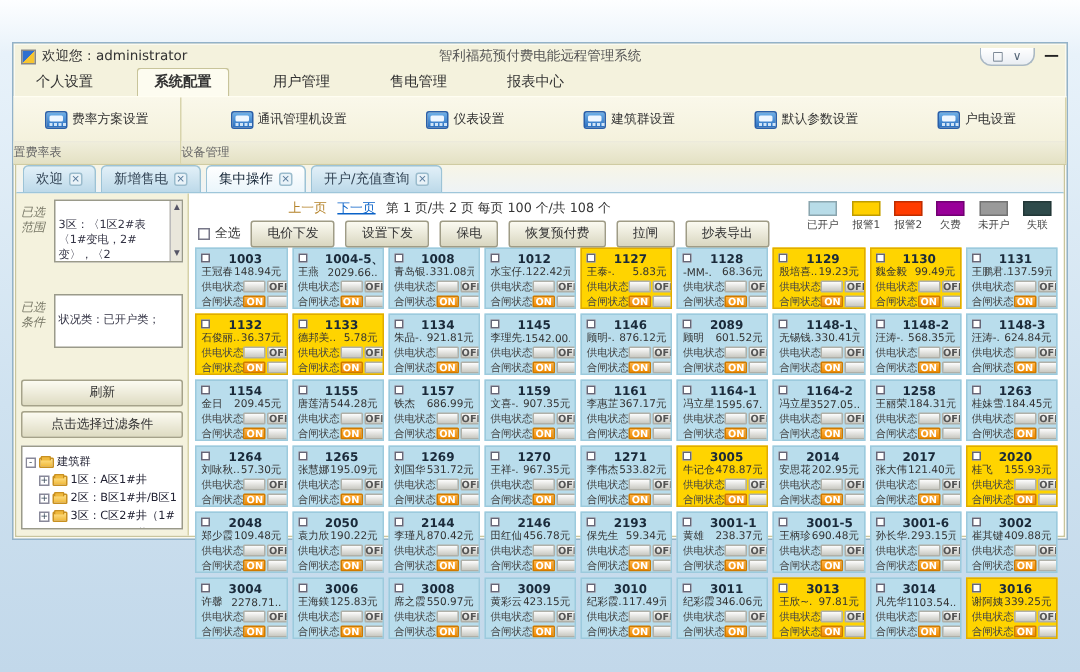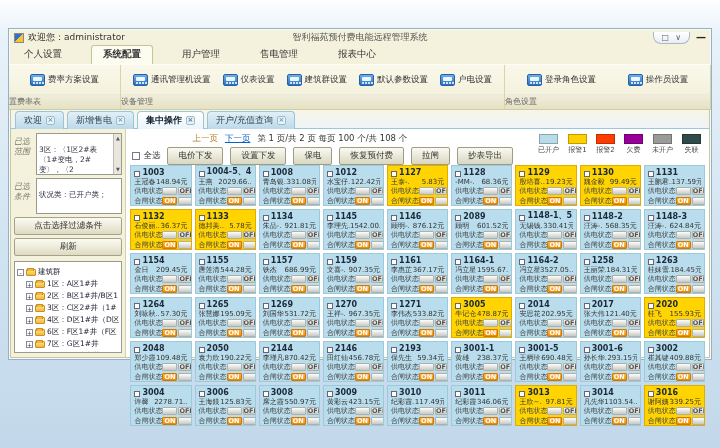--- a/index.html
+++ b/index.html
@@ -23,28 +23,28 @@
   .rgroup{display:flex;flex-direction:column;border-right:1px solid #d8d4ac}
   .rg-1{flex:0 0 112px}.rg-2{flex:1}.rg-3{flex:0 0 206px}
   .ritems{flex:1;display:flex;align-items:center;justify-content:space-around;padding:0 6px}
   .ritem{display:flex;align-items:flex-end;gap:3px;font-size:8.5px;color:#333;cursor:default}
   .ric{width:15px;height:12px;background:linear-gradient(#6fb0e8,#2a6fc0);border:1px solid #2a5fa8;border-radius:2px;position:relative;flex:none}
   .ric::before{content:"";position:absolute;left:2px;top:2px;right:2px;height:4px;background:#eef6ff;border-radius:1px}
   .ric::after{content:"";position:absolute;left:2px;bottom:1px;width:2px;height:2px;background:#cfe4f8;box-shadow:3px 0 #cfe4f8,6px 0 #cfe4f8,9px 0 #cfe4f8}
   .rlabel{font-size:8px;color:#666;background:linear-gradient(#f0eedb,#e4e1c4);border-top:1px solid #eceadb;padding:1px 0 2px}
   
   .content{flex:1;display:flex;flex-direction:column;background:#fdfdf6;border:1px solid #c9c59c;border-top:none;margin:0 1px 1px;min-height:0}
-  .tabstrip{height:19px;display:flex;align-items:center;gap:3px;padding:1px 4px 0;background:linear-gradient(#f7f5e6,#eef3f6);border-bottom:1px solid #9ec6da;flex:none}
+  .tabstrip{height:19px;display:flex;align-items:flex-end;gap:3px;padding:1px 4px 0;background:linear-gradient(#f7f5e6,#eef3f6);border-bottom:1px solid #9ec6da;flex:none}
   .tab{display:flex;align-items:center;gap:4px;font-size:9px;color:#345;background:linear-gradient(#e2f0f8,#bcd9e9);border:1px solid #9cc3d6;border-bottom:none;border-radius:4px 4px 0 0;padding:2px 8px;cursor:default}
-  .tab.active{background:linear-gradient(#ffffff,#eaf5fb);font-weight:bold;color:#123}
+  .tab.active{background:linear-gradient(#ffffff,#eaf5fb);font-weight:normal;color:#123}
   .tab-x{font-size:7px;line-height:7px;width:9px;height:9px;text-align:center;border:1px solid #9bbccd;border-radius:2px;background:#e8f2f8;color:#579}
   .cbody{flex:1;display:flex;min-height:0}
   
   .sidebar{flex:0 0 102px;background:#f4f2dd;border-right:1px solid #d5d1a8;padding:4px 3px;display:flex;flex-direction:column;min-height:0}
-  .f-row{display:flex;gap:2px;margin-bottom:3px}
+  .f-row{display:flex;gap:2px;margin-bottom:21px}
   .f-label{flex:0 0 20px;font-size:8px;color:#776;line-height:1.2;padding-top:4px;font-style:italic}
   .listbox{flex:1;background:#fff;border:1px solid #9a9a8a;font-size:7.5px;color:#334;padding:11px 2px;position:relative;line-height:1.35;overflow:hidden}
   .lb1{height:42px;padding-right:9px}
   .lb2{height:36px}
   .lb-scroll{position:absolute;right:0;top:0;bottom:0;width:8px;background:#e9e7db;border-left:1px solid #bbb;display:flex;flex-direction:column;justify-content:space-between;align-items:center;font-size:5px;color:#556;padding:1px 0}
   .side-btn{display:block;width:100%;font-size:8.5px;color:#333;background:linear-gradient(#fcfbf2,#dedbc2);border:1px solid #a5a28a;border-radius:2px;padding:2px 0;text-align:center;margin-bottom:3px;font-family:inherit}
   .tree{flex:1;background:#fff;border:1px solid #9a9a8a;margin-top:2px;padding:3px 2px;font-size:7.5px;color:#223;overflow:hidden}
   .tnode{display:flex;align-items:center;gap:2px;margin:2px 0;white-space:nowrap;overflow:hidden}
   .tnode.child{margin-left:9px}
   .texp{flex:none;width:7px;height:7px;border:1px solid #889;background:#fff;font-size:6px;line-height:5px;text-align:center;color:#345}
@@ -61,24 +61,24 @@
   .selall{display:flex;align-items:center;gap:3px;font-size:8.5px;color:#333}
   .act-btn{font-size:8.5px;color:#333;background:linear-gradient(#fbfaf1,#d9d6c0);border:1px solid #9f9c86;border-radius:2px;padding:2px 10px;font-family:inherit}
   .legend{position:absolute;right:4px;top:3px;display:flex;gap:9px}
   .lg-item{display:flex;flex-direction:column;align-items:center;gap:1px}
   .lg-sw{width:19px;height:10px;border:1px solid rgba(0,0,0,.25)}
   .lg-lb{font-size:7px;color:#444;white-space:nowrap}
   
   .grid{display:grid;grid-template-columns:repeat(9,1fr);gap:3px;align-content:start}
   .card{height:41px;background:#b9ddec;border:1px solid #9ccadd;padding:1px 3px 2px;overflow:hidden}
   .card.alarm{background:#ffd400;border-color:#e0ac00}
-  .c-head{display:flex;align-items:flex-end;gap:2px;height:10px}
+  .c-head{display:flex;align-items:center;gap:12px;height:10px}
   .c-cb{width:6px;height:6px;border:1px solid #667;background:#fff;flex:none}
   .c-room{font-size:8px;font-weight:bold;color:#1a2a3a;white-space:nowrap;overflow:hidden}
-  .c-line{display:flex;justify-content:space-between;align-items:center;height:9px;font-size:7px;color:#333}
+  .c-line{display:flex;justify-content:space-between;align-items:flex-end;height:9px;font-size:7px;color:#333}
   .c-name{white-space:nowrap;overflow:hidden;max-width:34px}
   .c-val{white-space:nowrap;overflow:hidden}
   .c-st{display:flex;justify-content:space-between;align-items:center;height:10px}
   .c-lbl{font-size:7px;color:#444;white-space:nowrap}
   .tgl{display:flex;gap:1px}
   .seg{width:15px;height:8px;border:1px solid #b0b0a8;background:linear-gradient(#fdfdfd,#c9c9c2);border-radius:1px;font-size:6.5px;line-height:7px;text-align:center;font-weight:bold;color:#555}
   .seg.on{background:linear-gradient(#ffb347,#ee8900);border-color:#cf7a00;color:#fff}
 </style>
 </head>
 <body>
@@ -134,33 +134,20 @@
             <span class="ric"></span>
             <span>默认参数设置</span>
           </span>
           <span class="ritem">
             <span class="ric"></span>
             <span>户电设置</span>
           </span>
         </div>
         <div class="rlabel">设备管理</div>
       </div>
-      <div class="rgroup rg-3">
-        <div class="ritems">
-          <span class="ritem">
-            <span class="ric"></span>
-            <span>登录角色设置</span>
-          </span>
-          <span class="ritem">
-            <span class="ric"></span>
-            <span>操作员设置</span>
-          </span>
-        </div>
-        <div class="rlabel">角色设置</div>
-      </div>
     </div>
 
   <div class="content">
     <div class="tabstrip">
         <span class="tab">
           <span>欢迎</span>
           <span class="tab-x">×</span>
         </span>
         <span class="tab">
           <span>新增售电</span>
@@ -187,22 +174,22 @@
               <span>▼</span>
             </span>
           </span>
         </div>
         <div class="f-row">
           <span class="f-label">已选 条件</span>
           <span class="listbox lb2">
             <span>状况类：已开户类；</span>
           </span>
         </div>
+        <button class="side-btn">刷新</button>
         <button class="side-btn">点击选择过滤条件</button>
-        <button class="side-btn">刷新</button>
         <div class="tree">
             <div class="tnode">
               <span class="texp">-</span>
               <span class="tfolder"></span>
               <span>建筑群</span>
             </div>
             <div class="tnode child">
               <span class="texp">+</span>
               <span class="tfolder"></span>
               <span>1区：A区1#井</span>

